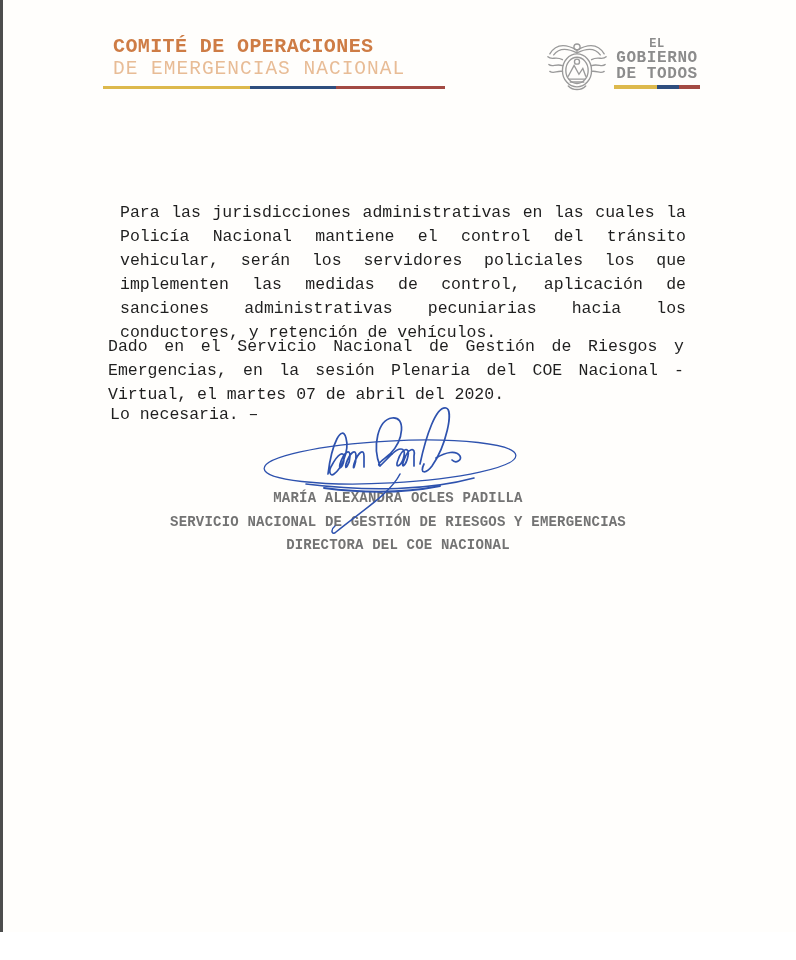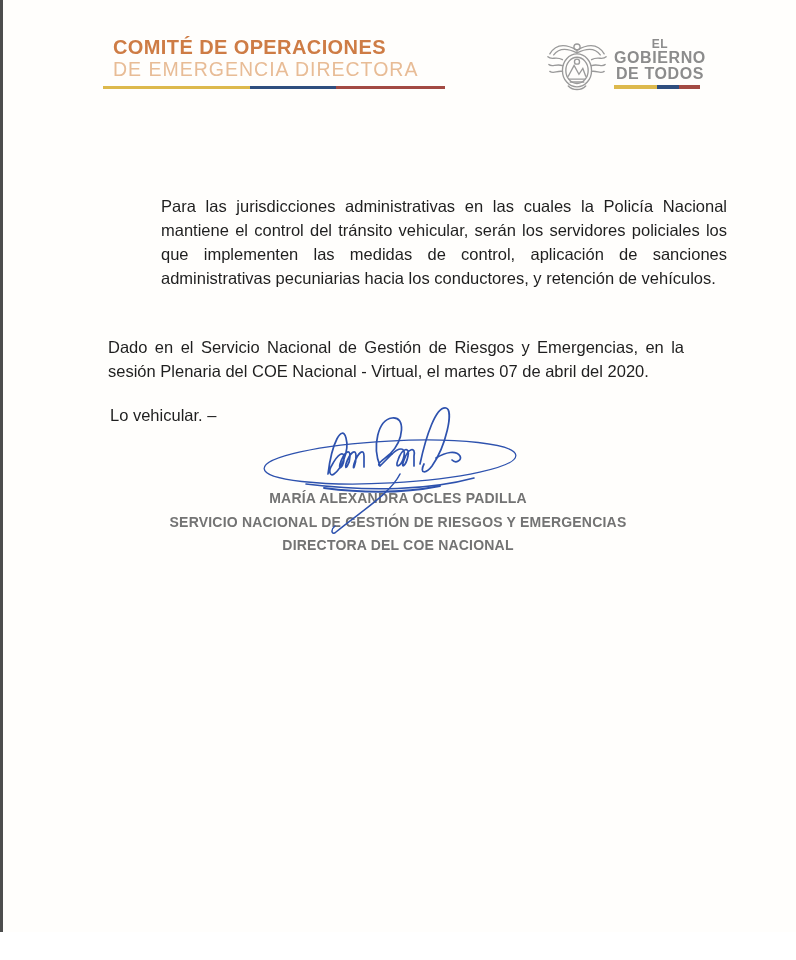--- a/index.html
+++ b/index.html
@@ -1,21 +1,21 @@
 <!DOCTYPE html>
 <html><head>
 <meta charset="utf-8">
 <style>
   html,body{margin:0;padding:0;background:#ffffff;}
   .page{
     position:relative;
     width:796px;height:932px;
     background:#fffefc;
     overflow:hidden;
-    font-family:Liberation Sans, sans-serif;
+    font-family:Liberation Mono, monospace;
     color:#1f1f1f;
   }
   .scan-edge{
     position:absolute;left:0;top:0;width:3px;height:960px;
     background:#4d4d4d;
   }
   
   .brand{position:absolute;left:103px;top:36px;width:345px;}
   .brand-title{
     margin-left:10px;
@@ -41,21 +41,21 @@
   .gov-flag .b{width:25%;background:#2f4e7e;}
   .gov-flag .r{width:25%;background:#a34a43;}
   
   .para{
     position:absolute;
     font-size:16.5px;line-height:24px;
     text-align:justify;
     color:#1f1f1f;
   }
   .p1{top:88px;left:122px;width:564px;}
-  .p2{top:177px;left:120px;width:566px;margin-left:41px;}
+  .p2{top:184px;left:120px;width:566px;}
   .p3{top:318px;left:108px;width:576px;}
   .certify{
     position:absolute;top:386px;left:110px;
     font-size:16.5px;line-height:24px;color:#1f1f1f;
   }
   
   .signature-svg{
     position:absolute;left:240px;top:398px;width:340px;height:160px;
     z-index:3;pointer-events:none;
   }
@@ -67,21 +67,21 @@
   }
 </style>
 </head>
 <body>
 
 <div class="page">
   <div class="scan-edge"></div>
 
   <div class="brand">
     <div class="brand-title">COMITÉ DE OPERACIONES</div>
-    <div class="brand-subtitle">DE EMERGENCIA DIRECTORA</div>
+    <div class="brand-subtitle">DE EMERGENCIAS NACIONAL</div>
     <div class="flag-bar">
       <div class="y"></div>
       <div class="b"></div>
       <div class="r"></div>
     </div>
   </div>
 
   <div class="gov-logo">
     <svg class="gov-emblem" viewBox="0 0 68 58" fill="none" stroke="#9a9a9a" stroke-width="1.4" stroke-linecap="round">
       <path d="M6,16 C13,4 25,7 34,12 C43,7 55,4 62,16"></path>
@@ -104,21 +104,21 @@
       <div class="gov-flag">
         <div class="y"></div>
         <div class="b"></div>
         <div class="r"></div>
       </div>
     </div>
   </div>
 
   <p class="para p2">Para las jurisdicciones administrativas en las cuales la Policía Nacional mantiene el control del tránsito vehicular, serán los servidores policiales los que implementen las medidas de control, aplicación de sanciones administrativas pecuniarias hacia los conductores, y retención de vehículos.</p>
   <p class="para p3">Dado en el Servicio Nacional de Gestión de Riesgos y Emergencias, en la sesión Plenaria del COE Nacional - Virtual, el martes 07 de abril del 2020.</p>
-  <p class="certify">Lo vehicular. –</p>
+  <p class="certify">Lo necesaria. –</p>
 
   <svg class="signature-svg" viewBox="0 0 340 160" fill="none" stroke="#2e52ae" stroke-linecap="round">
     <ellipse cx="150" cy="64" rx="126" ry="21" transform="rotate(-3 150 64)" stroke-width="1.3"></ellipse>
     <path stroke-width="1.7" d="M88,76 C92,44 102,26 106,40 C110,54 100,72 94,76 C90,79 88,73 92,67 C98,56 104,52 104,60 C104,68 98,74 100,66 C104,54 110,50 110,58 C110,66 104,74 106,66 C110,54 116,50 116,58 C116,68 112,74 114,66 C118,54 124,50 124,58 L124,69"></path>
     <path stroke-width="1.7" d="M140,68 C132,48 138,22 152,20 C166,18 164,42 150,56 C142,63 136,66 140,68 C146,62 152,56 152,56"></path>
     <path stroke-width="1.7" d="M152,56 C158,50 166,48 164,58 C162,68 154,72 158,62 C162,50 170,48 168,58 C166,68 160,72 164,62 C168,50 176,48 174,58 L174,68"></path>
     <path stroke-width="1.7" d="M180,66 C186,38 196,8 206,10 C214,12 206,48 192,68 C186,76 179,76 184,66"></path>
     <path stroke-width="1.7" d="M196,60 C206,54 216,52 220,58 C222,62 216,66 212,62"></path>
     <path stroke-width="1.5" d="M160,76 C150,96 120,114 96,134 C92,138 90,132 95,128"></path>
     <path stroke-width="1.6" d="M66,86 C130,94 190,92 234,80"></path>

